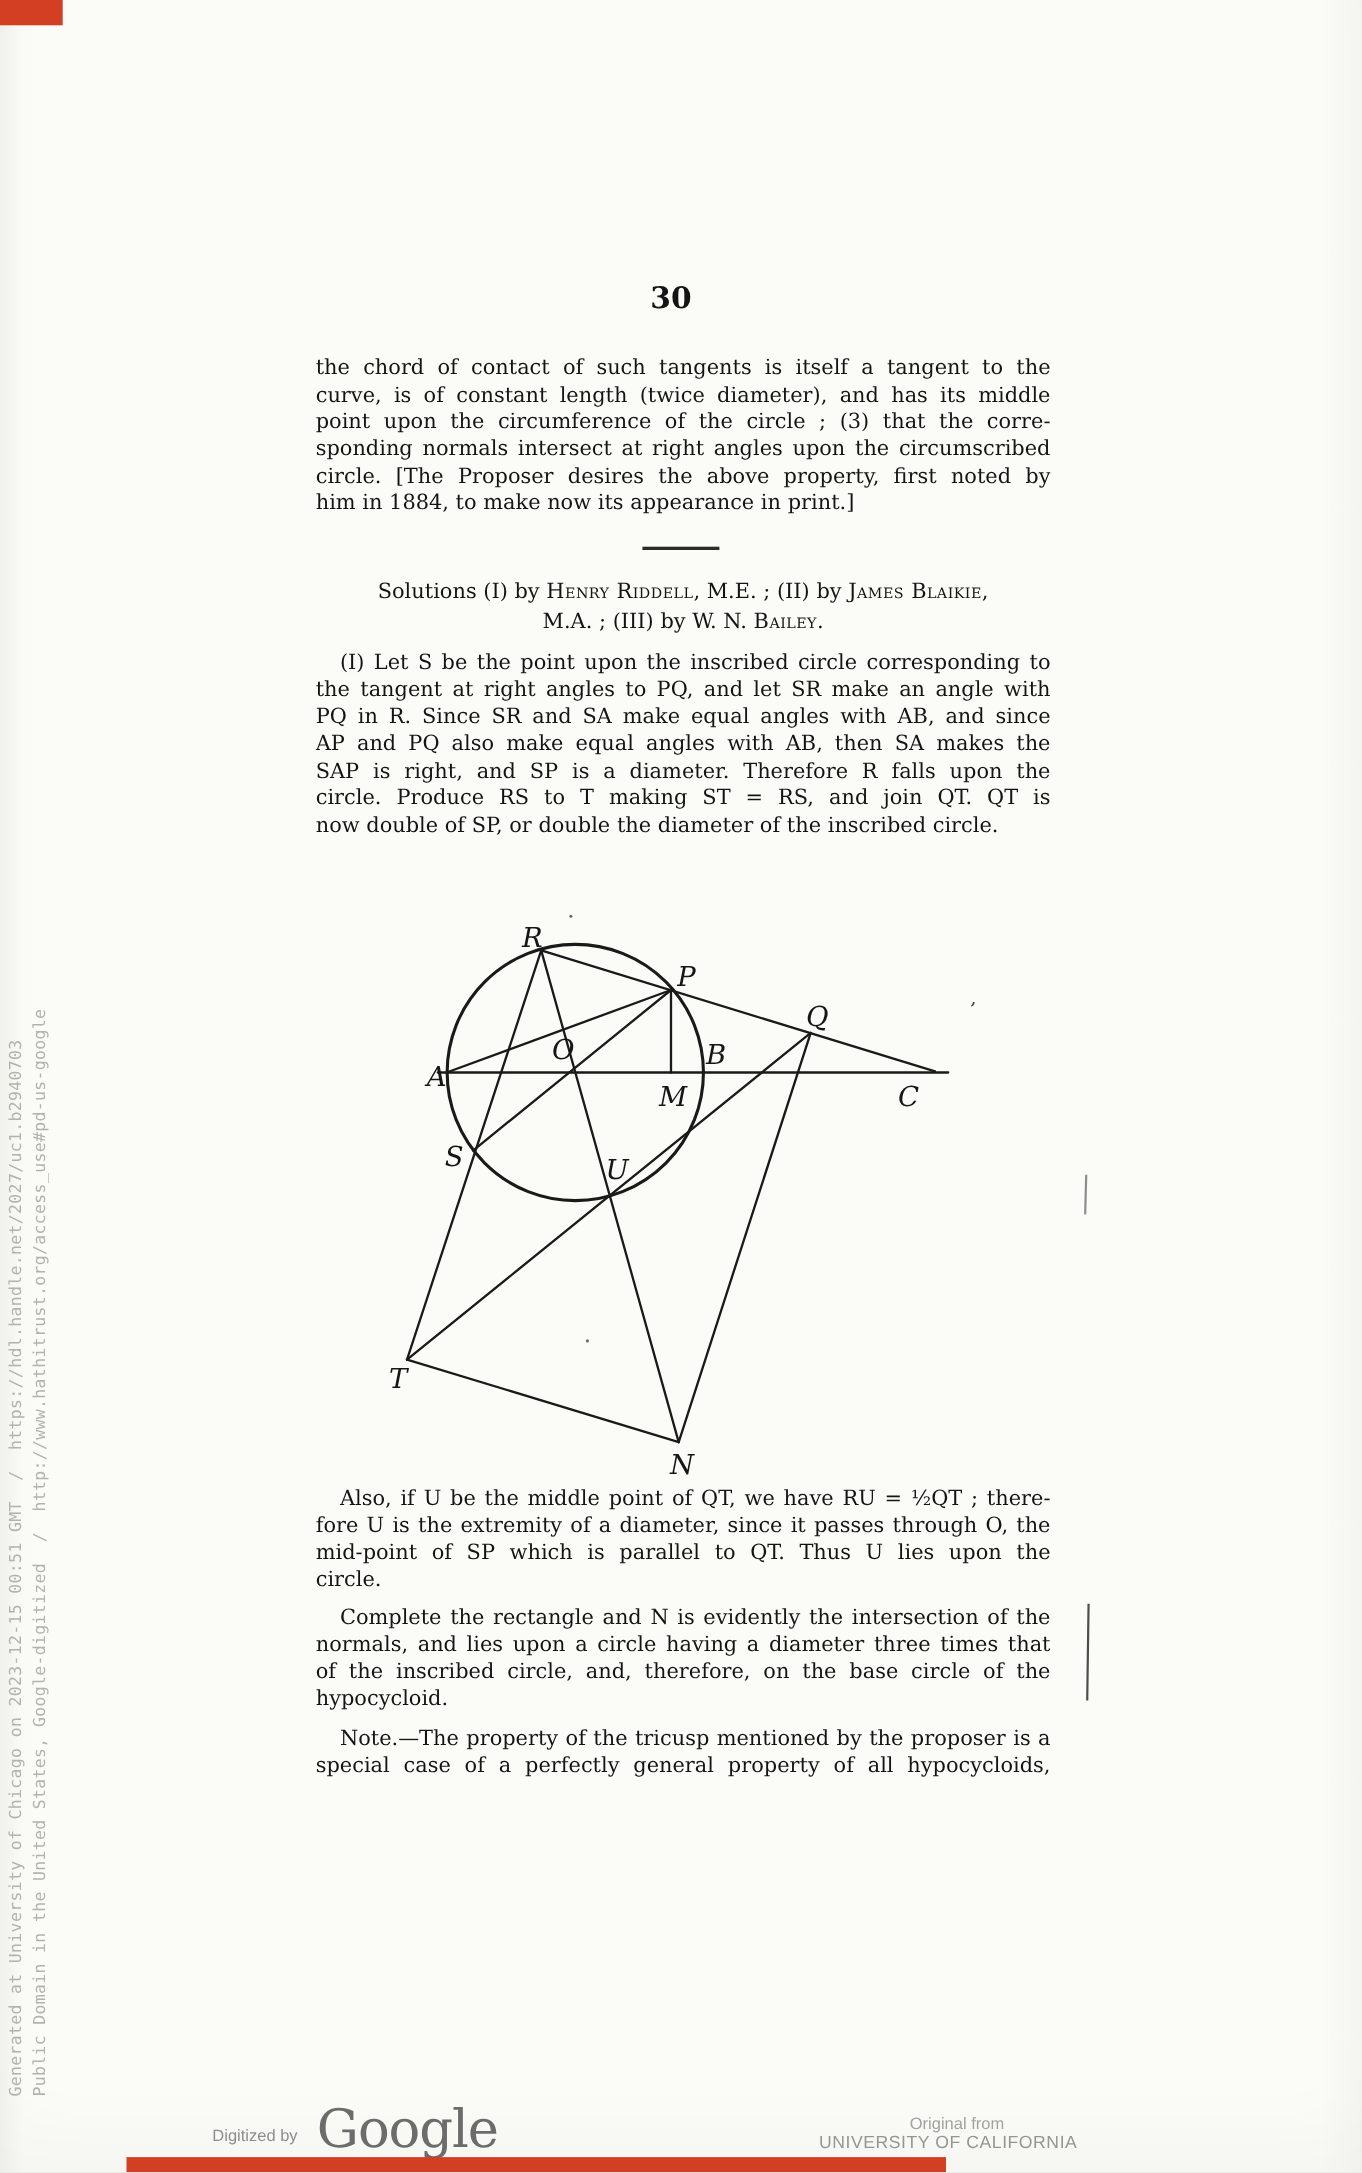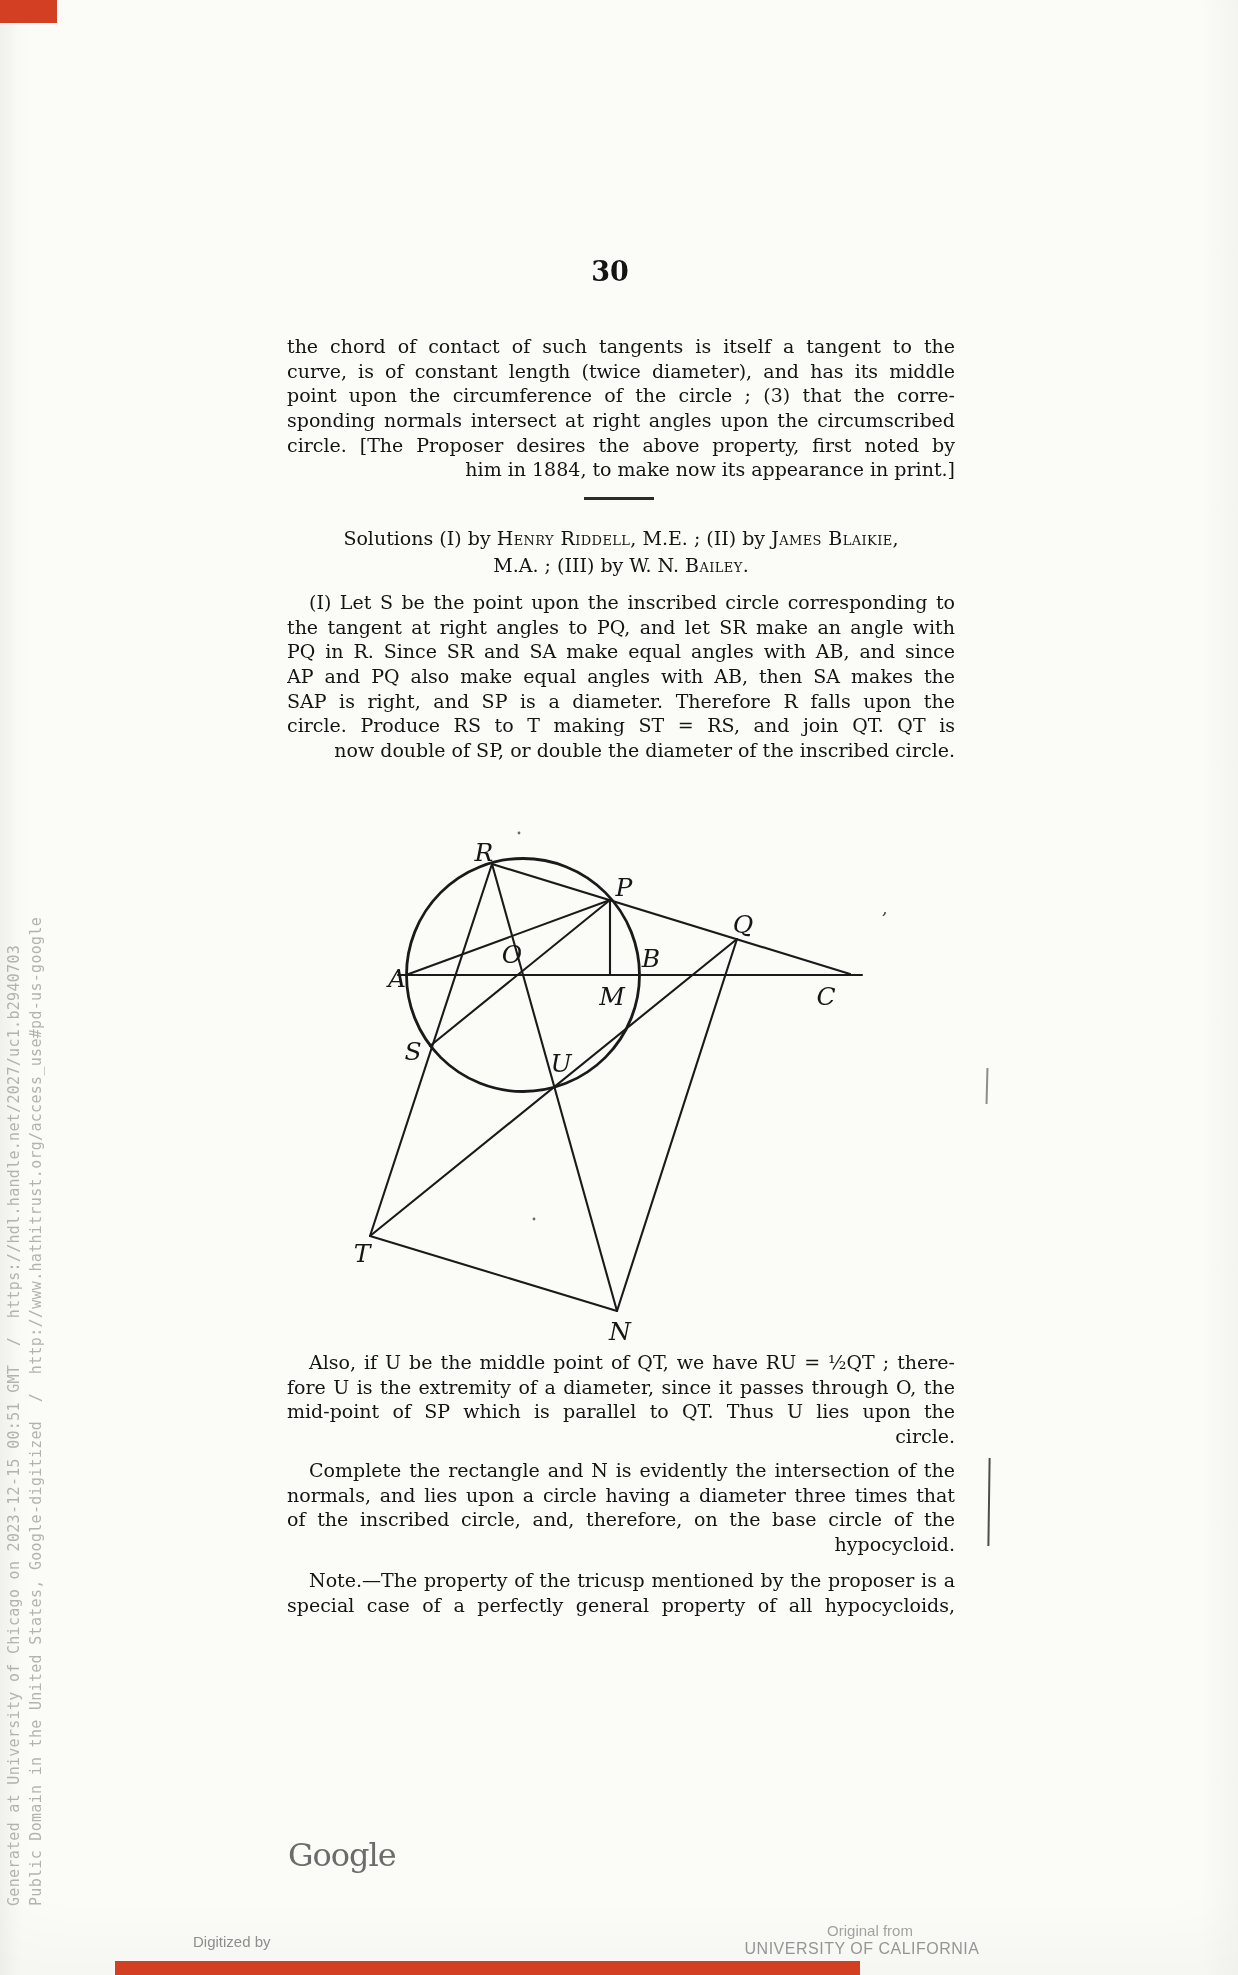--- a/index.html
+++ b/index.html
@@ -16,49 +16,49 @@
   
   .side{
     transform-origin:0 0; transform:rotate(-90deg);
     font-family:"DejaVu Sans Mono", monospace; font-size:15px;
     color:#b3b3ae; white-space:pre; letter-spacing:0.3px;
   }
   #side1{left:5px;  top:1906px;}
   #side2{left:27px; top:1906px;}
   
   .para{left:287px; width:668px; font-size:19px;}
-  .line{height:24.7px; line-height:24.7px; overflow:hidden;text-align:right;}
+  .line{height:24.7px; line-height:24.7px; overflow:hidden;}
   .j{text-align:justify; text-align-last:justify;}
   .ind{text-indent:22px;}
   .i{}
   .sc{font-variant:small-caps; letter-spacing:0.4px;}
   #page-number{left:560px;top:256px;width:100px;text-align:center;
     font-size:27px;font-weight:bold;}
-  #p1{top:322px;margin-top:12px;}
+  #p1{top:322px;}
   #rule{left:584px;top:497px;width:70px;height:2.5px;background:#2b2b2b;}
   #solutions{top:525px;}
   .cline{height:27px;line-height:27px;text-align:center;}
   #pI{top:590px;}
   #also{top:1350px;}
   #complete{top:1458px;}
   #note{top:1568px;}
   
   #diagram{left:340px;top:828px;}
   #diagram line, #diagram circle.main{stroke:#1a1a1a;fill:none;}
   #diagram text{font-family:"DejaVu Serif",serif;font-style:italic;
     font-size:25px;fill:#161616;text-anchor:middle;}
   
   #mark-apostrophe{left:880px;top:908px;font-size:18px;color:#444;
     transform:rotate(10deg);font-family:"DejaVu Serif",serif;}
   #mark-vline1{left:986px;top:1068px;width:2px;height:36px;background:#8d8d8d;transform:rotate(1.5deg);}
   #mark-vline2{left:988px;top:1458px;width:2px;height:88px;background:#4d4d4d;transform:rotate(0.8deg);}
   
   #digitized-by{left:193px;top:1933px;font-family:"Liberation Sans",sans-serif;
     font-size:15px;color:#8e8e8e;}
-  #google-logo{left:288px;top:1836px;font-size:32px;color:#6c6c6c;letter-spacing:-1px;}
+  #google-logo{left:288px;top:1908px;font-size:48px;color:#6c6c6c;letter-spacing:-1px;}
   #original-from{left:790px;top:1922px;width:160px;text-align:center;
     font-family:"Liberation Sans",sans-serif;font-size:15px;color:#a2a2a2;}
   #institution{left:692px;top:1940px;width:340px;text-align:center;
     font-family:"Liberation Sans",sans-serif;font-size:16px;color:#959595;letter-spacing:0.5px;}
 </style>
 </head>
 <body>
 
 <div id="page">
 

